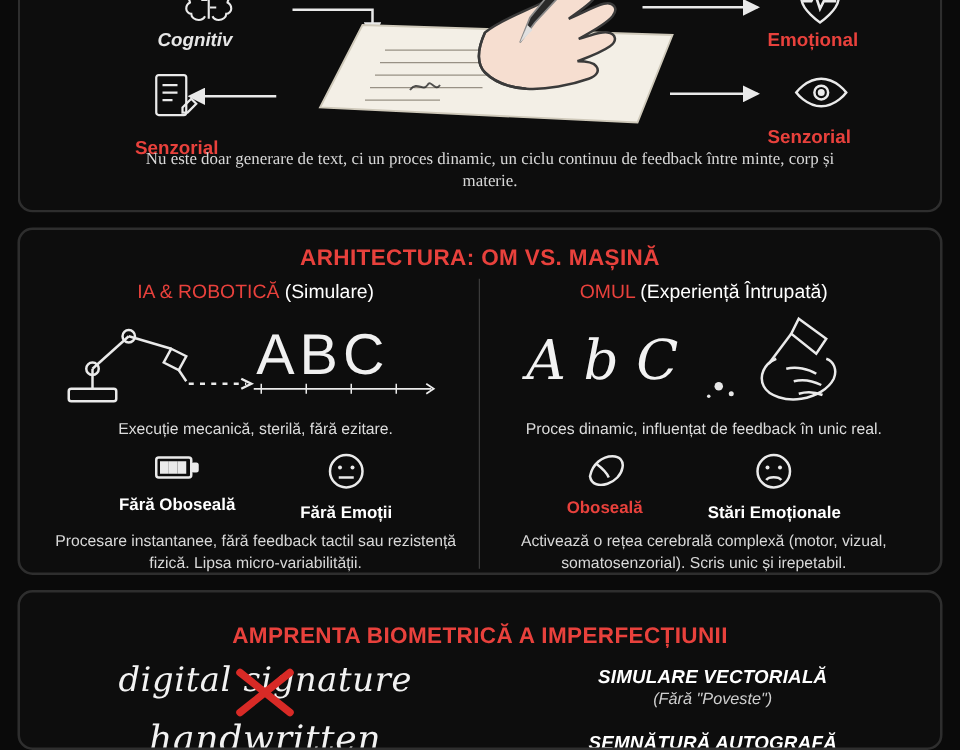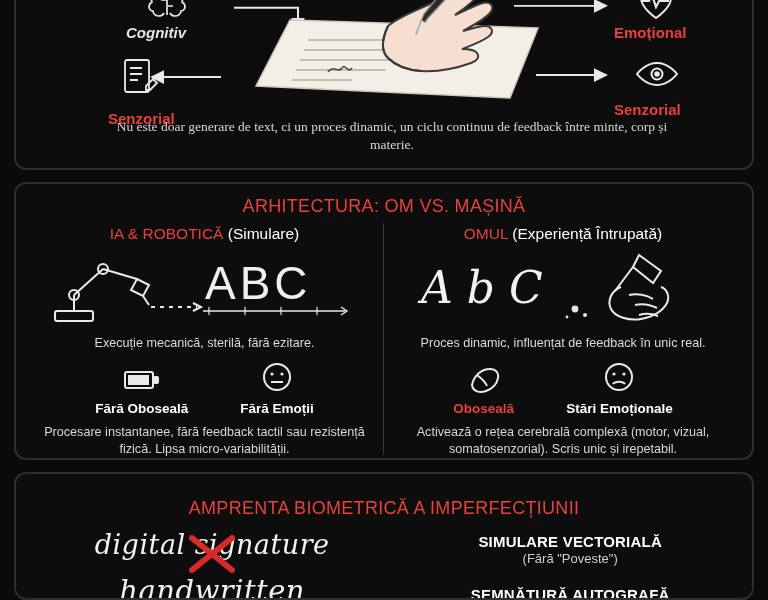--- a/index.html
+++ b/index.html
@@ -79,21 +79,21 @@
   
   .panel-arch {
     margin-top: 12px;
     height: 278px;
     padding: 10px 10px 8px;
   }
   .sec-title {
     text-align: center;
     color: #e8413c;
     font-size: 18px;
-    font-weight: 400;
+    font-weight: 700;
     letter-spacing: .3px;
     margin: 2px 0 6px;
   }
   .cols {
     display: flex;
     height: 232px;
   }
   .col {
     flex: 1 1 50%;
     padding: 2px 8px 0;
@@ -127,21 +127,20 @@
     display: flex;
     justify-content: center;
     gap: 52px;
     margin-top: 10px;
   }
   .feat {
     display: flex;
     flex-direction: column;
     align-items: center;
     gap: 4px;
-    justify-content: flex-end;
   }
   .feat-label {
     font-size: 13.5px;
     font-weight: 700;
     color: #ffffff;
     white-space: nowrap;
   }
   .feat-label.red { color: #e8413c; }
   .body-cap {
     text-align: center;
@@ -173,21 +172,21 @@
     text-align: center;
     letter-spacing: .5px;
   }
   .sig-1 { margin-top: 4px; }
   .sig-2 { margin-top: 14px; font-size: 29px; }
   .xmark {
     position: absolute;
     left: 158px; top: 6px;
     width: 56px; height: 46px;
   }
-  .bio-item { text-align: center; }
+  .bio-item { text-align: center; font-style: italic; }
   .bio-item .t {
     color: #ffffff;
     font-size: 15px;
     font-weight: 700;
     letter-spacing: .2px;
   }
   .bio-item .s {
     color: #cfcfcf;
     font-size: 13px;
     margin-top: 1px;

